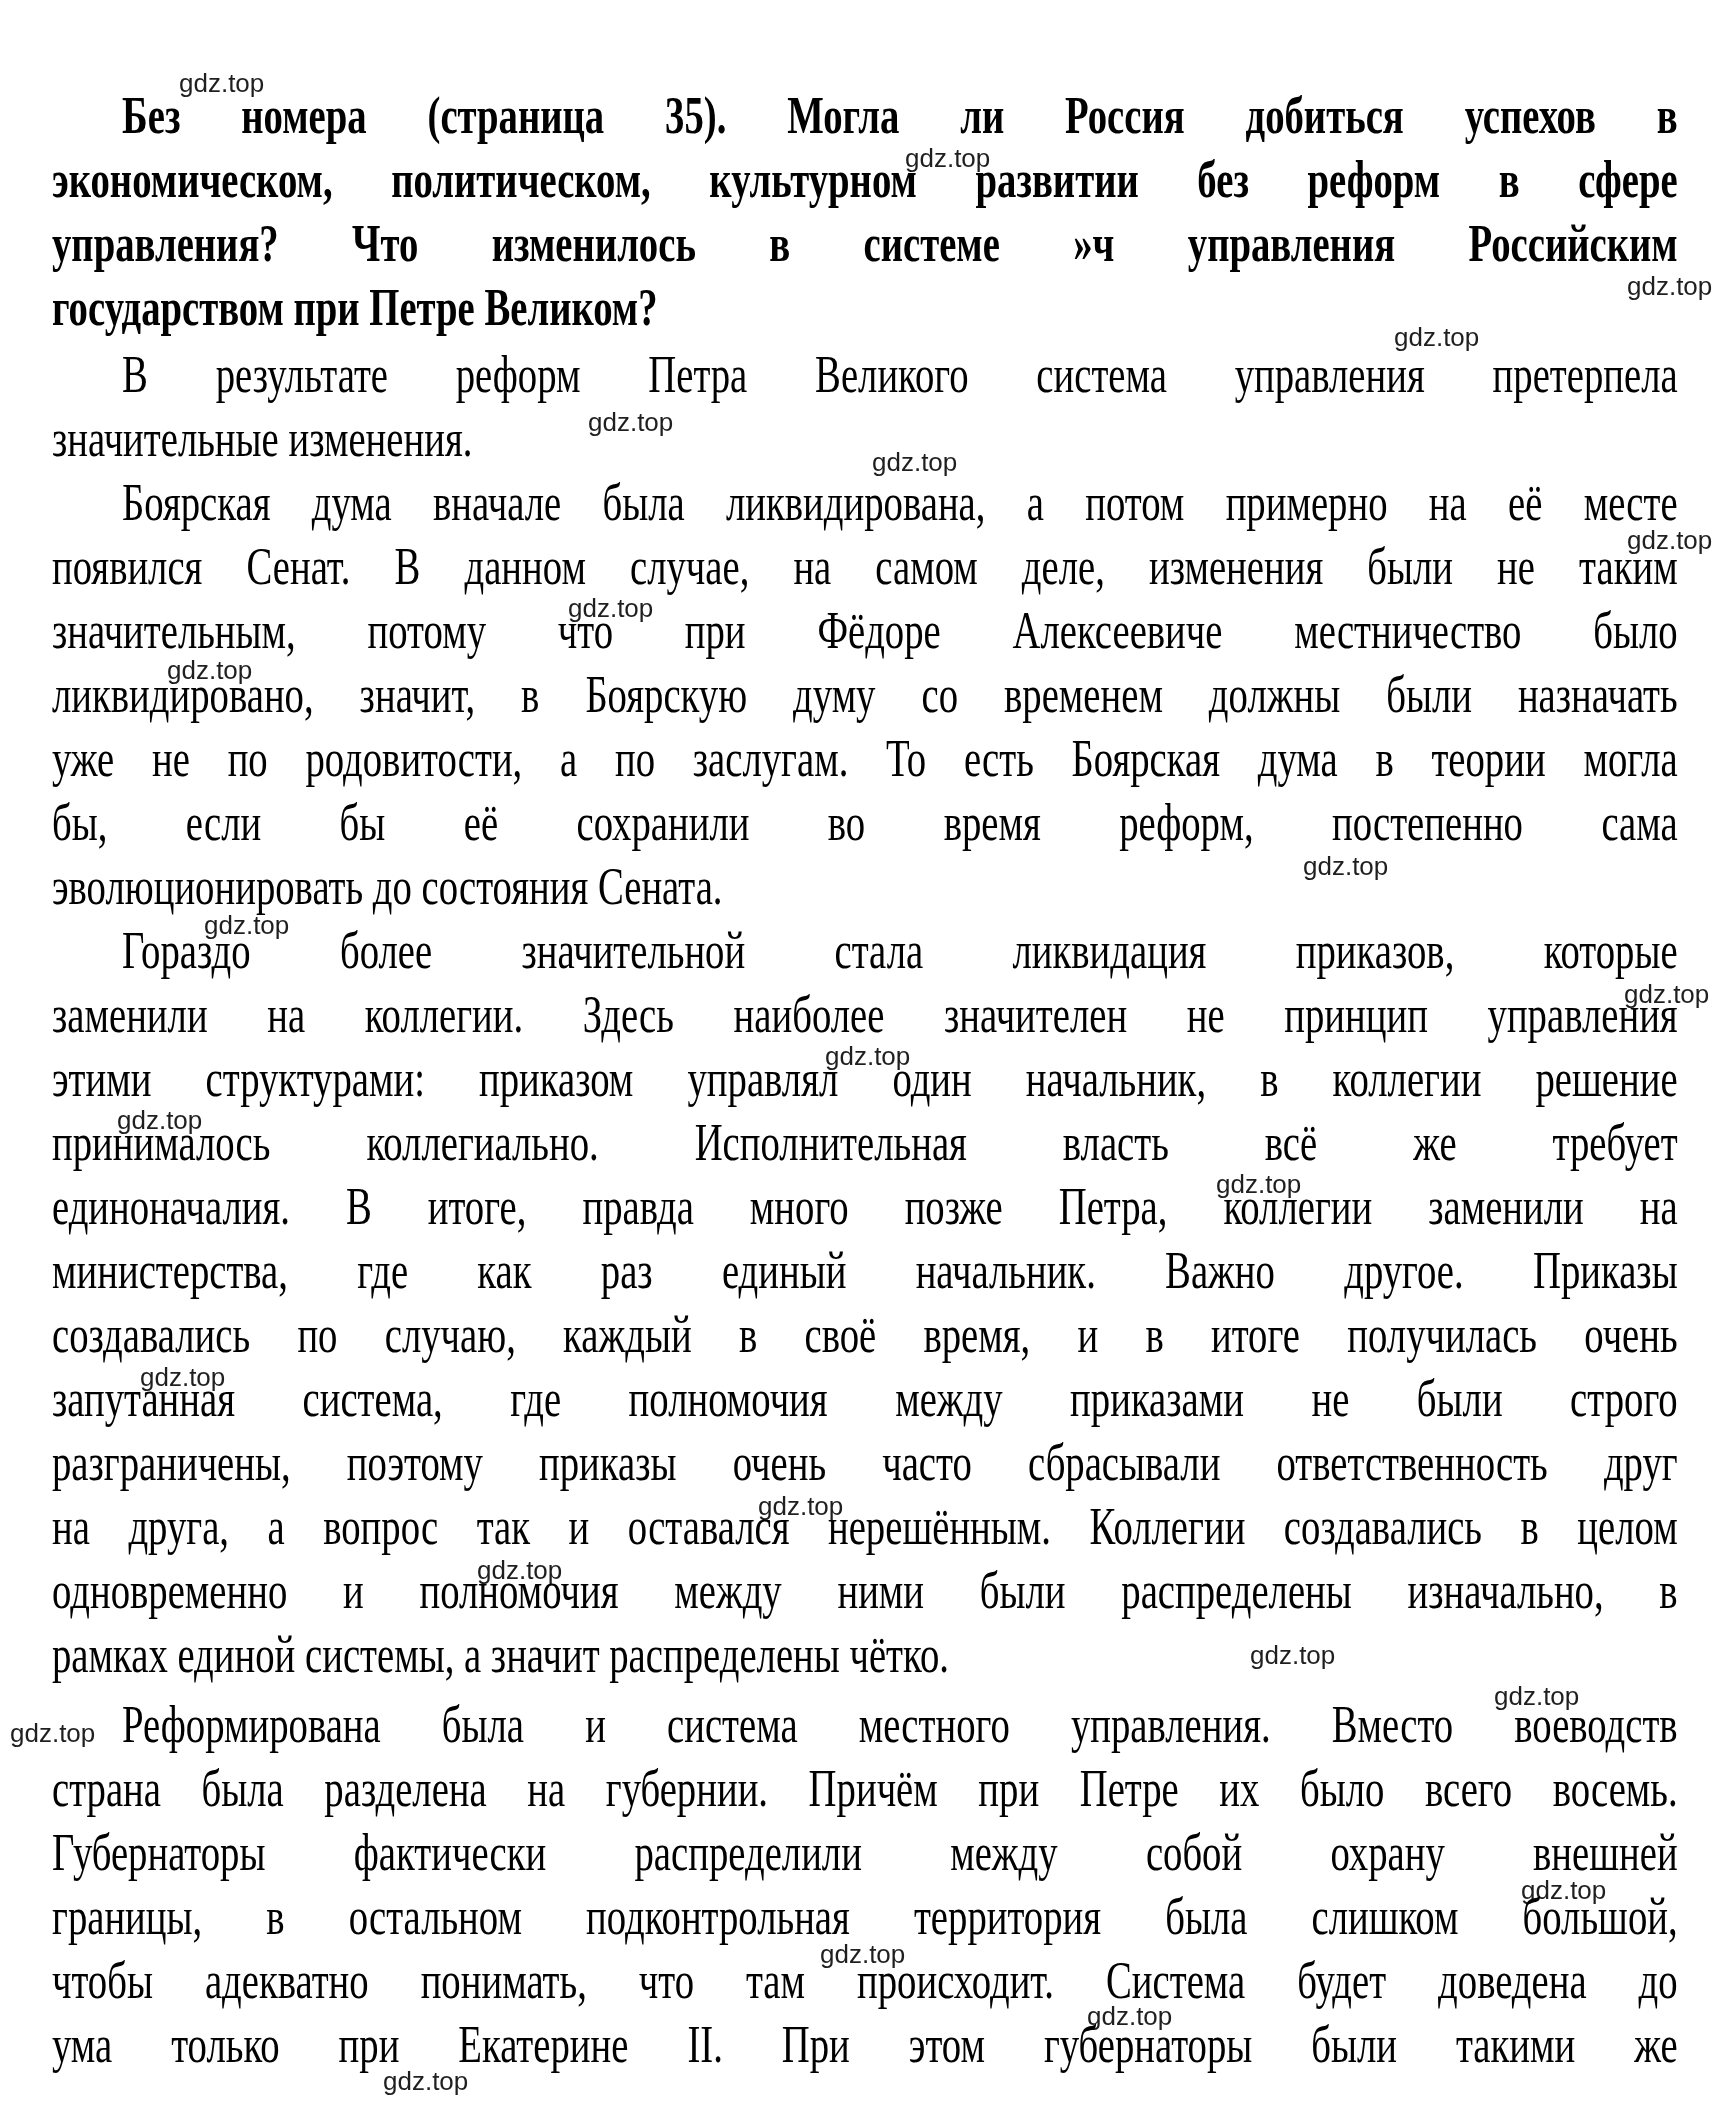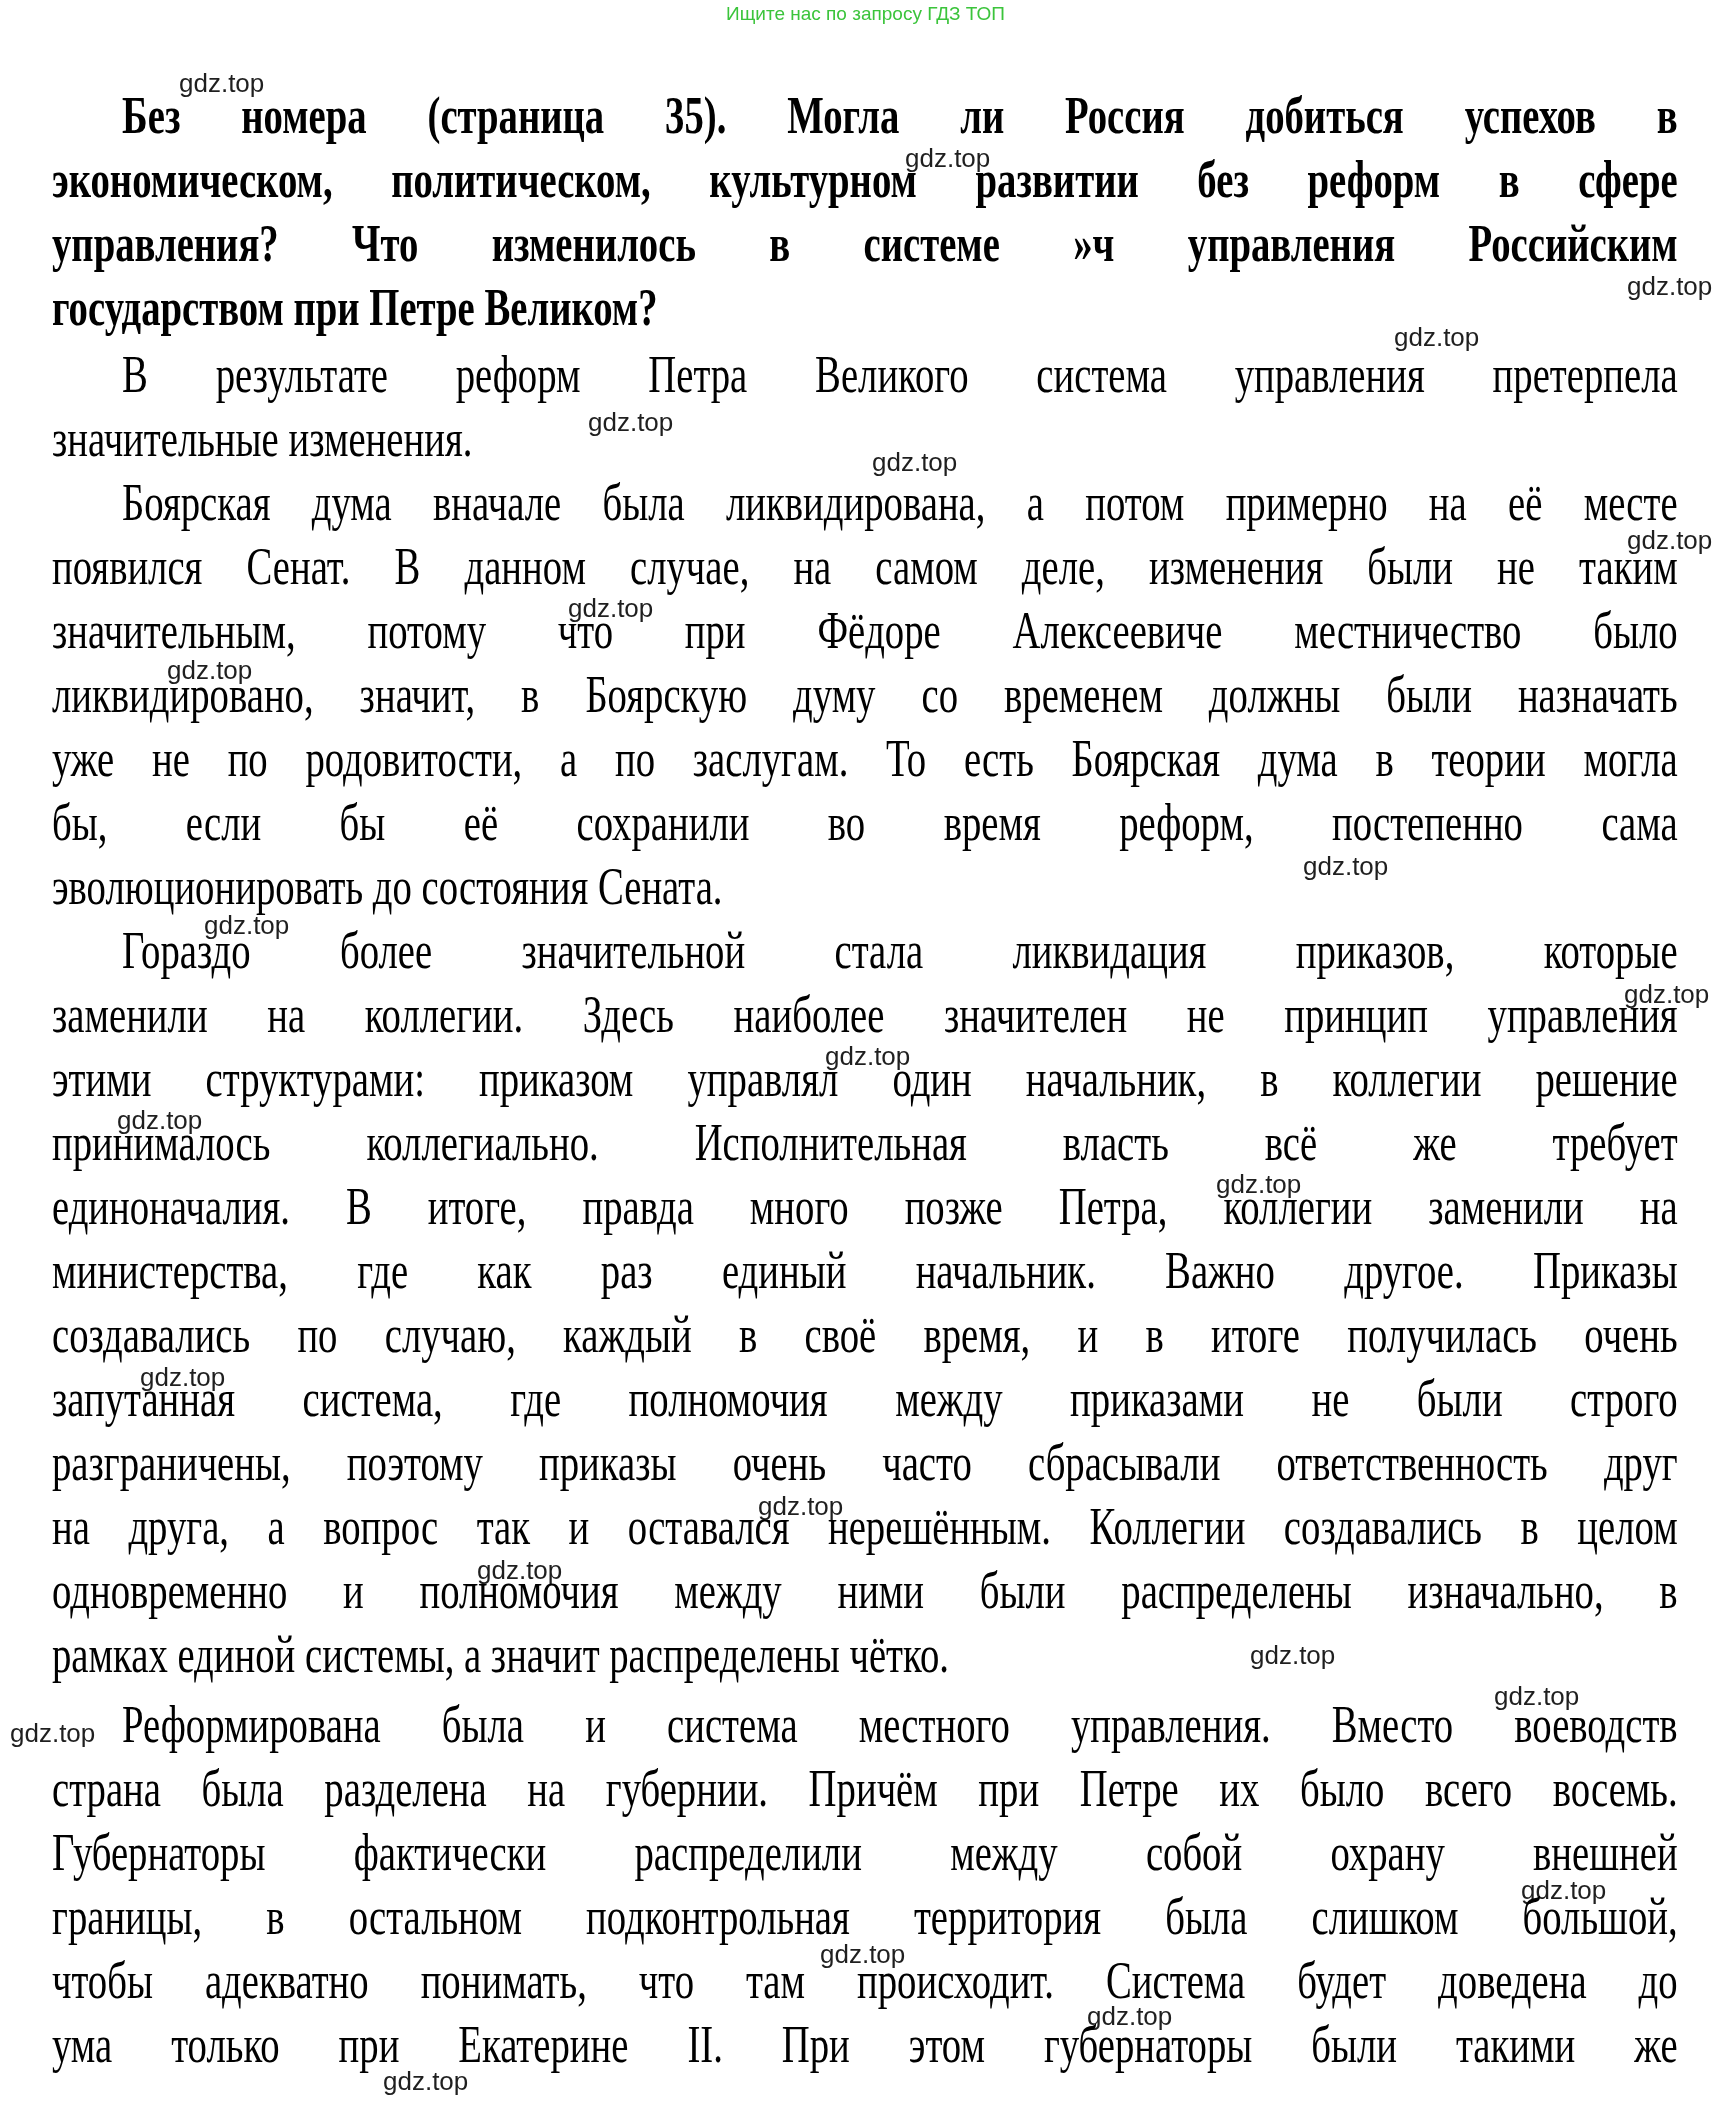--- a/index.html
+++ b/index.html
@@ -23,21 +23,20 @@
   .line.indent{text-indent:96px;}
   .footer{position:absolute;top:2080px;left:0;width:100%;text-align:center;
           font-family:"Liberation Sans","DejaVu Sans",sans-serif;
           font-size:17.4px;letter-spacing:0.4px;white-space:nowrap;}
 </style>
 </head>
 <body>
 
 <div class="page">
 
-  <div class="banner" style="color: rgb(59, 196, 59);">Ищите нас по запросу ГДЗ ТОП</div>
 
   <div class="wm-layer">
       <span class="wm" style="left: 179px; top: 50px; color: rgb(31, 31, 31);">gdz.top</span>
       <span class="wm" style="left: 905px; top: 125px; color: rgb(31, 31, 31);">gdz.top</span>
       <span class="wm" style="left: 1627px; top: 253px; color: rgb(31, 31, 31);">gdz.top</span>
       <span class="wm" style="left: 1394px; top: 304px; color: rgb(31, 31, 31);">gdz.top</span>
       <span class="wm" style="left: 588px; top: 389px; color: rgb(31, 31, 31);">gdz.top</span>
       <span class="wm" style="left: 872px; top: 429px; color: rgb(31, 31, 31);">gdz.top</span>
       <span class="wm" style="left: 1627px; top: 507px; color: rgb(31, 31, 31);">gdz.top</span>
       <span class="wm" style="left: 568px; top: 575px; color: rgb(31, 31, 31);">gdz.top</span>

